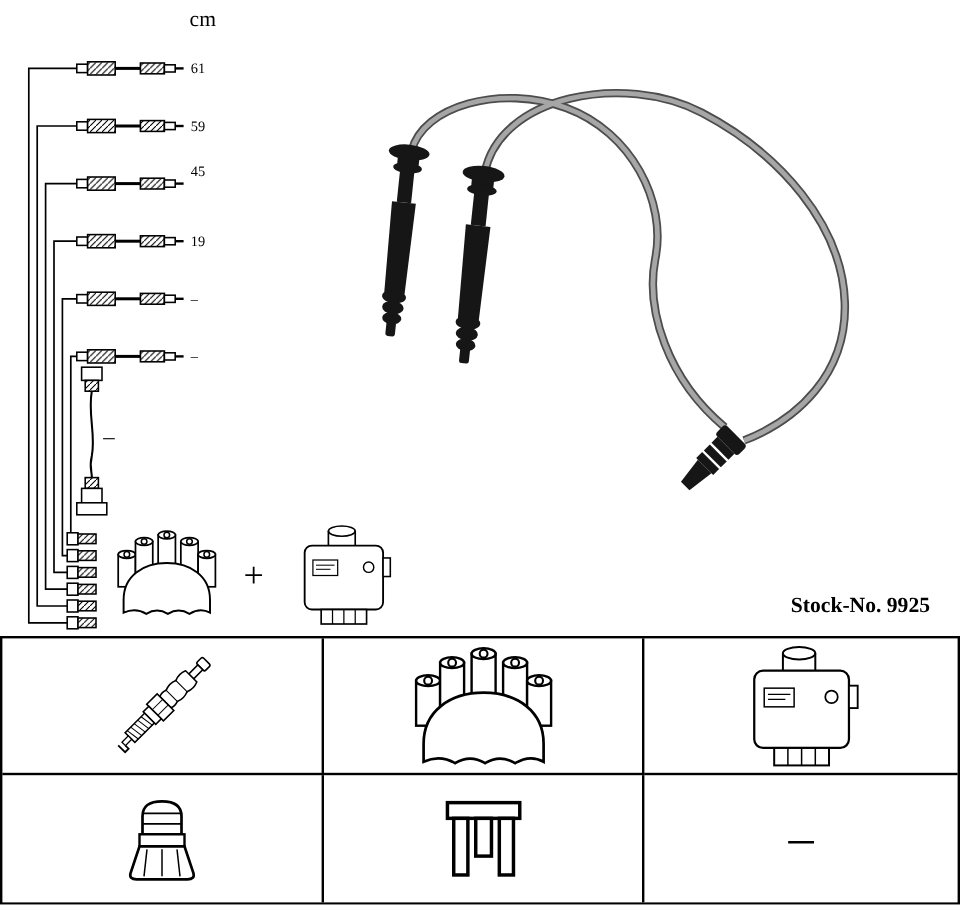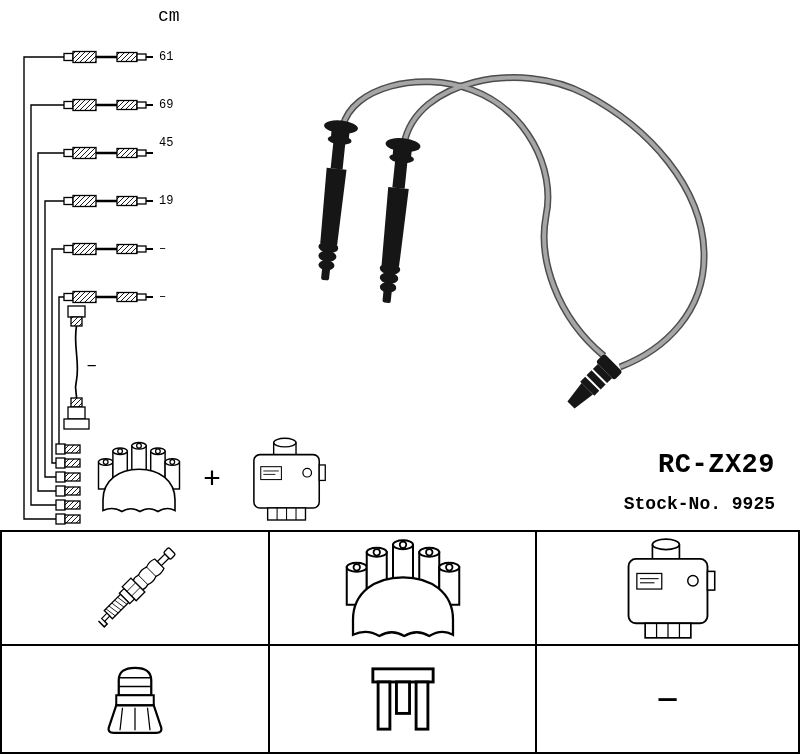--- a/index.html
+++ b/index.html
@@ -1,18 +1,18 @@
 <!DOCTYPE html>
 <html><head>
 <meta charset="utf-8">
 <style>
   html,body { margin:0; padding:0; background:#fff; }
   .stage {
     position:relative; width:800px; height:754px; background:#fff;
-    font-family:Liberation Mono, monospace; color:#000; overflow:hidden;
+    font-family:Liberation Serif, serif; color:#000; overflow:hidden;
   }
   .art { position:absolute; left:0; top:0; }
   .txt { position:absolute; white-space:nowrap; }
   .unit-label   { left:158px; top:6px;  font-size:18px; }
   .len          { left:159px; width:46px; height:22px; line-height:22px; font-size:12px; }
   .coil-dash    { left:86px;  top:354px; font-size:19px; }
   .plus-label   { left:203px; top:463px; font-size:30px; }
   .part-number  { right:25px; top:450px; font-size:27px; font-weight:bold; letter-spacing:0.5px; text-align:right; }
   .stock-label  { right:25px; top:494px; font-size:18px; font-weight:bold; text-align:center; }
 
@@ -191,31 +191,30 @@
       <path d="M 404,144 C 416,80 520,60 585,94 C 650,128 702,188 704,252 C 706,312 664,350 620,367" stroke="#a6a6a6" stroke-width="4" fill="none"></path>
       <use href="#sboot" transform="translate(341,127) rotate(6)"></use>
       <use href="#sboot" transform="translate(403,145) rotate(6) scale(1.03)"></use>
       <use href="#wconn" transform="translate(612,364) rotate(45)"></use>
     </g>
   </svg>
 
   <div class="txt unit-label">cm</div>
 
   <div class="txt len" style="top:46px">61</div>
-  <div class="txt len" style="top:94px">69</div>
+  <div class="txt len" style="top:94px">59</div>
   <div class="txt len" style="top:132px">45</div>
   <div class="txt len" style="top:190px">19</div>
   <div class="txt len" style="top:238px">–</div>
   <div class="txt len" style="top:286px">–</div>
 
   <div class="txt coil-dash">–</div>
 
   <div class="txt plus-label">+</div>
 
-  <div class="txt part-number">RC-ZX29</div>
   <div class="txt stock-label">Stock-No. 9925</div>
 
   <div class="grid">
 
     <div class="cell">
       <svg width="240" height="108" viewBox="-120 -54 240 108">
         <use href="#plug" transform="rotate(45) scale(0.82)"></use>
       </svg>
     </div>
 

